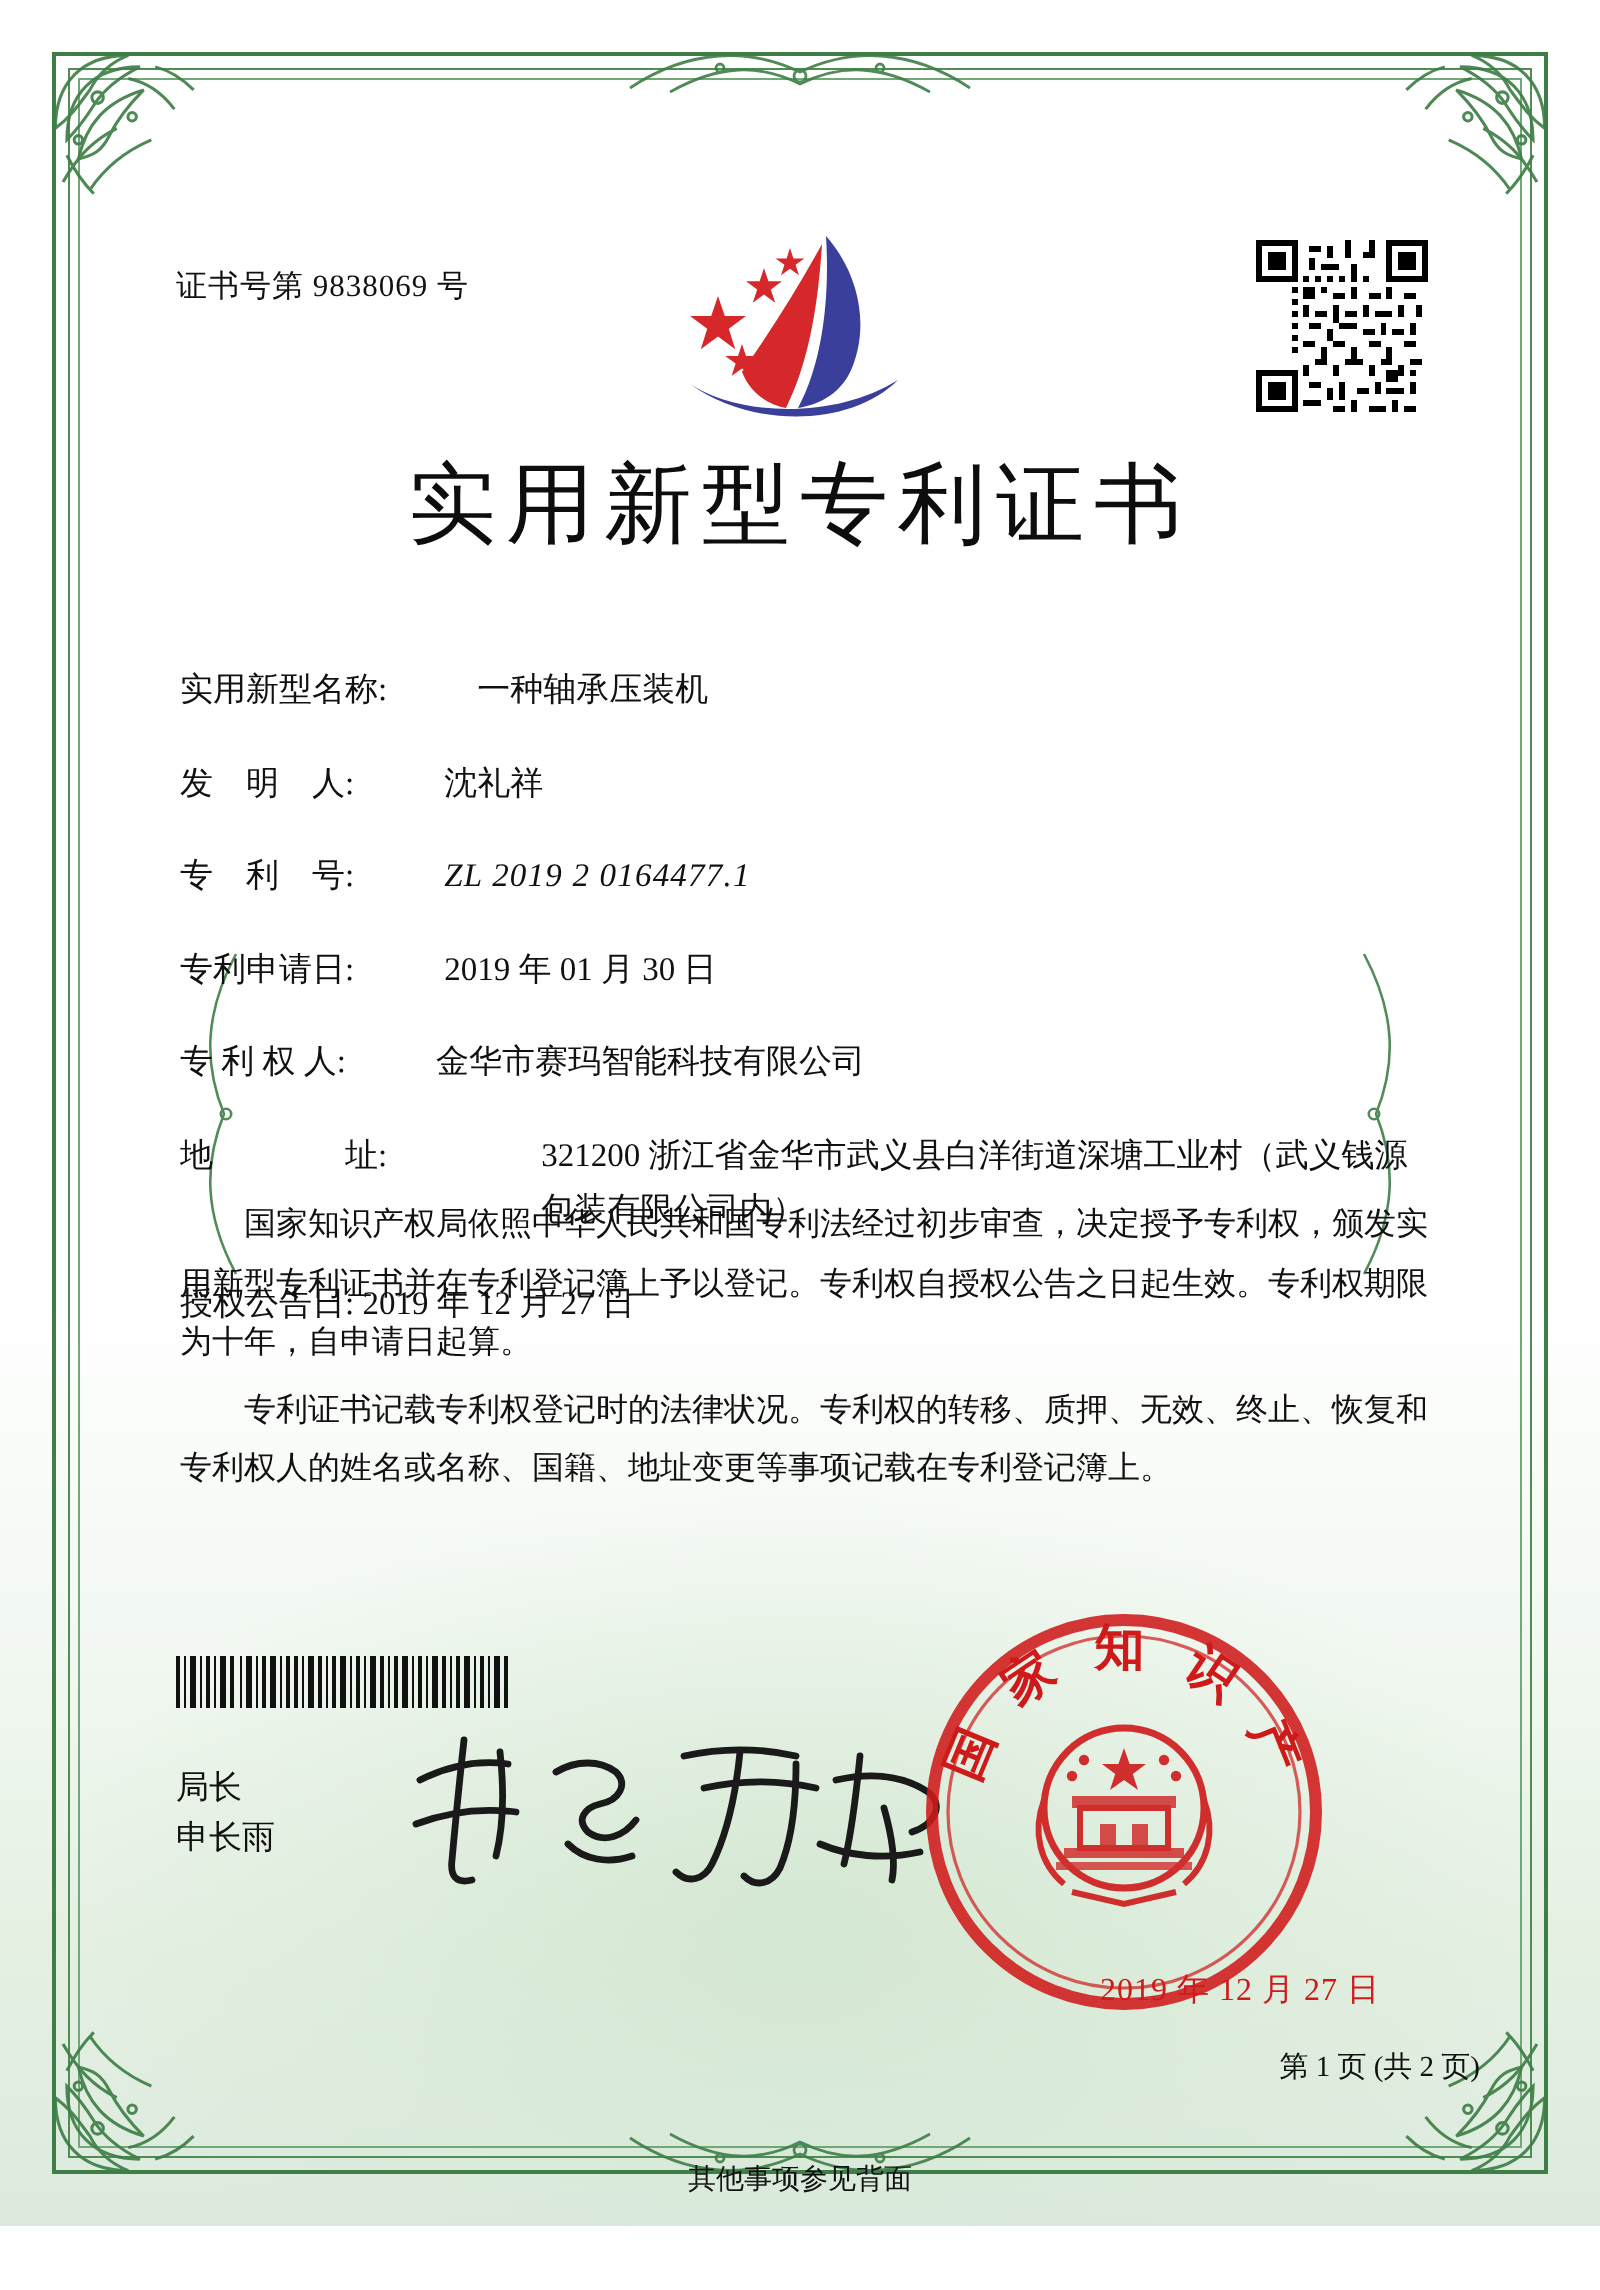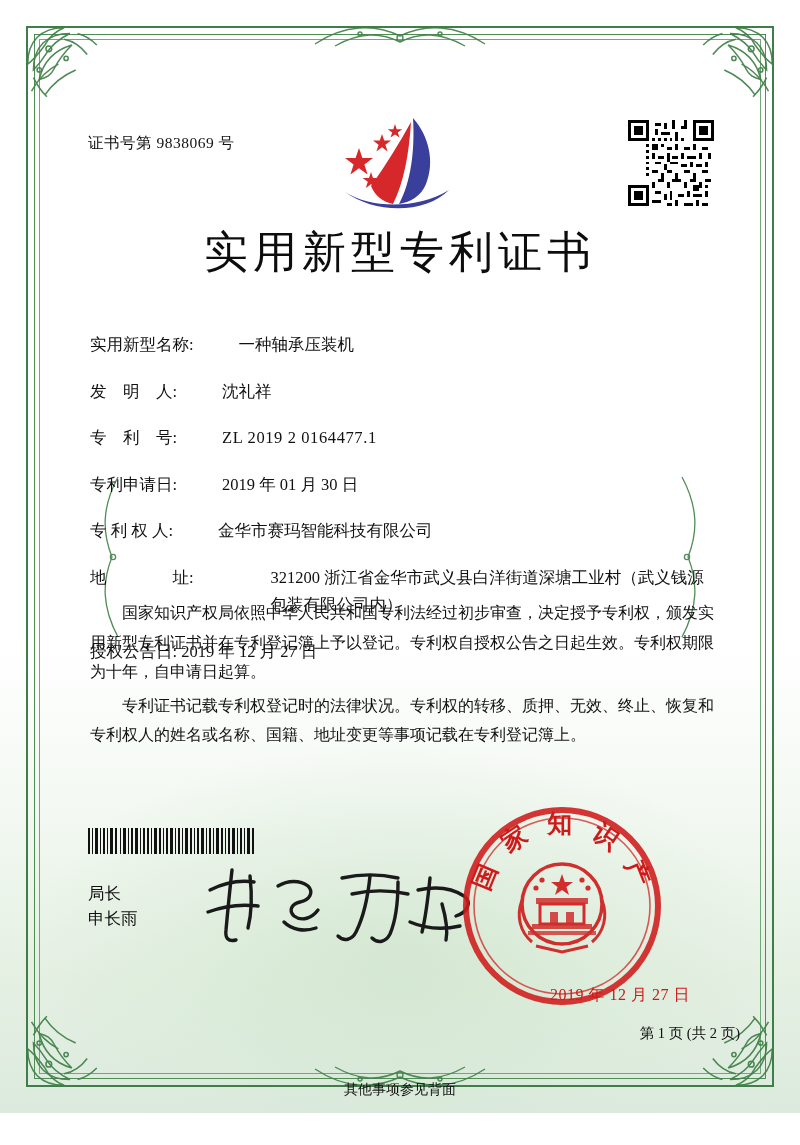--- a/index.html
+++ b/index.html
@@ -134,20 +134,21 @@
     color: #111;
   }
   .field-value {
     flex: 1 1 auto;
     color: #111;
     white-space: normal;
   }
   .field-value.mono {
     font-family: "Liberation Serif", serif;
     letter-spacing: 0.6px;
+    font-style: italic;
   }
   .addr-row .field-value {
     line-height: 1.62;
     margin-left: 32px;
   }
   .dual-row {
     display: flex;
     align-items: center;
     margin-bottom: 4px;
     white-space: nowrap;

